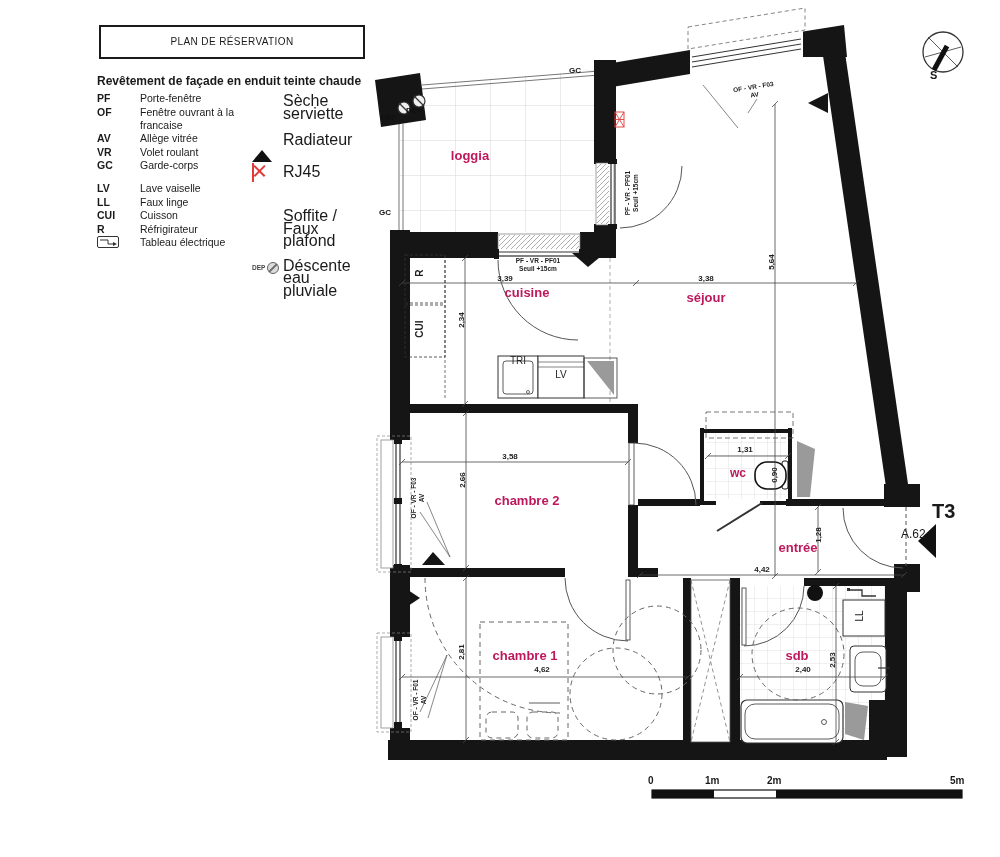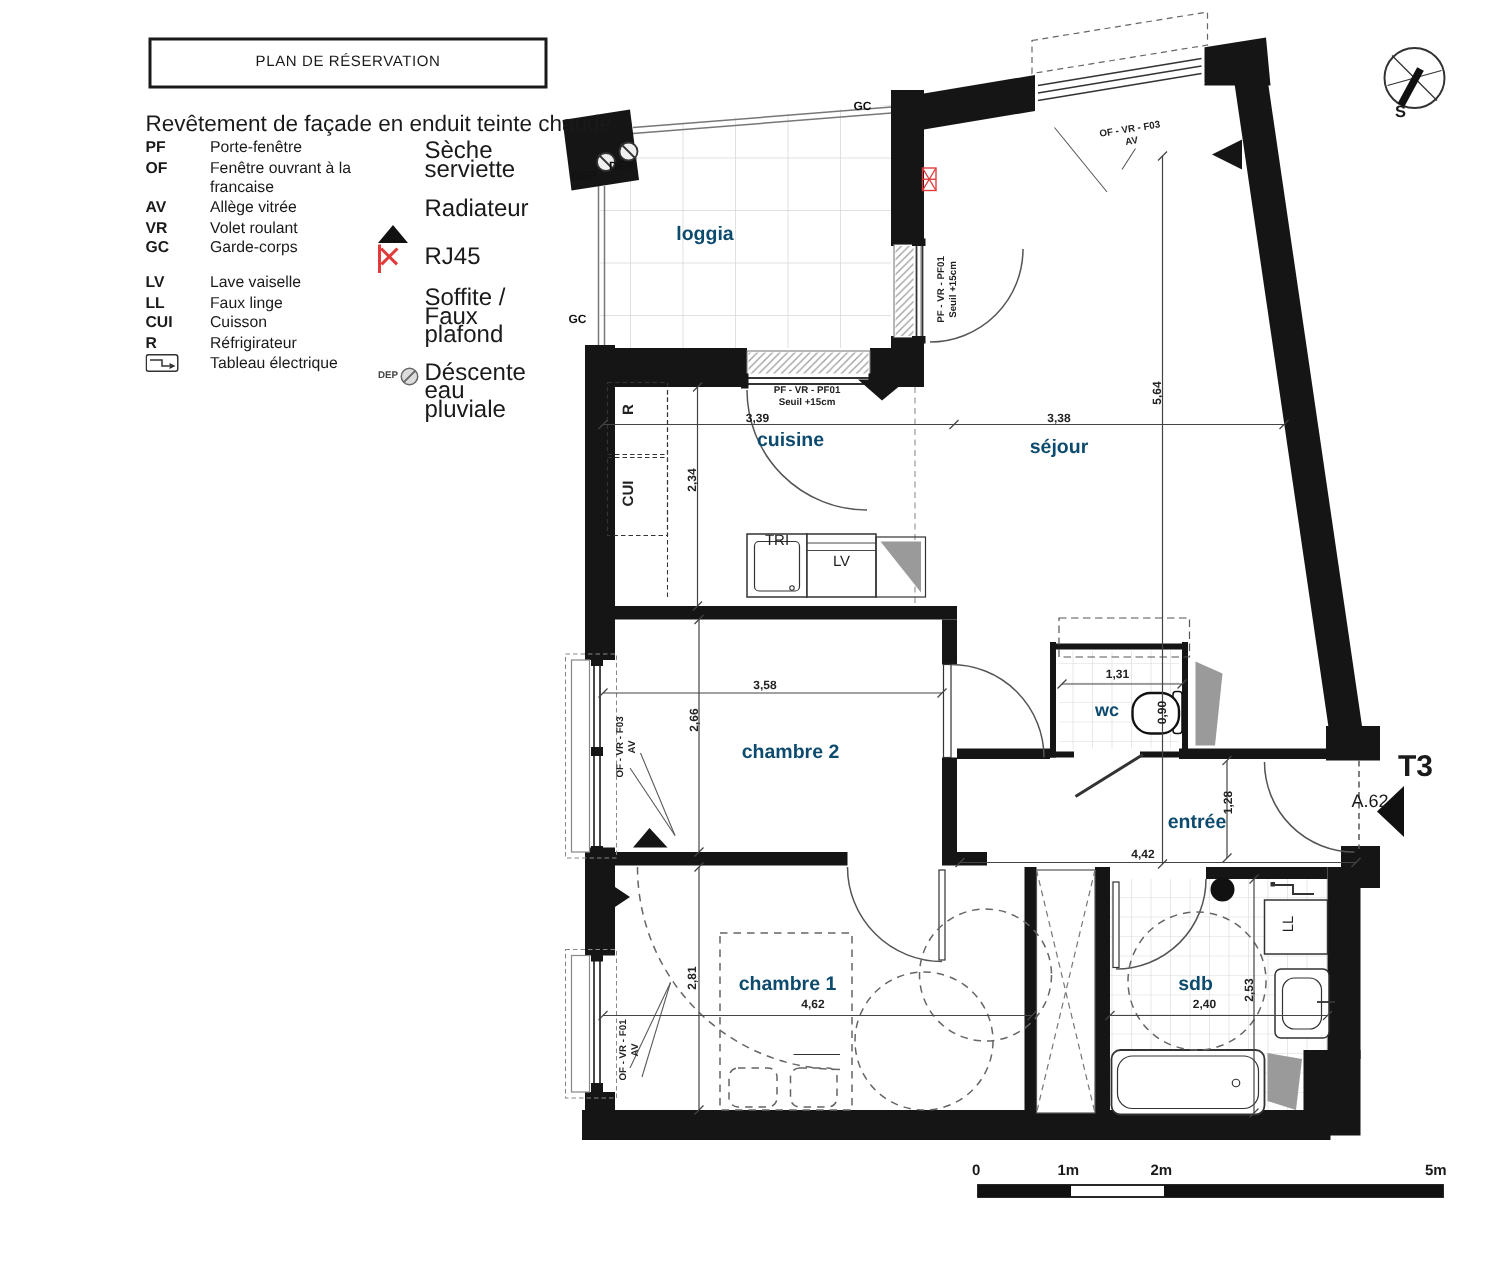--- a/index.html
+++ b/index.html
@@ -1,28 +1,28 @@
 <!DOCTYPE html>
 <html><head>
 <meta charset="utf-8">
 <style>
   html,body{margin:0;padding:0;background:#fff;}
   body{font-family:"Liberation Sans", sans-serif;color:#1a1a1a;}
   .canvas{position:relative;width:1000px;height:857px;background:#fff;overflow:hidden;}
   .abs{position:absolute;}
   .ctr{text-align:center;}
   .rot{transform-origin:0 0;transform:rotate(-90deg);}
-  .roomlbl{font-size:13px;font-weight:700;color:#0c4a6e;}
+  .roomlbl{font-size:13px;font-weight:700;color:#be185d;}
   .dim{font-size:8px;font-weight:700;color:#222;}
   .winlbl{font-size:6.5px;font-weight:600;color:#222;line-height:8px;}
   .tinylbl{font-size:8px;font-weight:700;color:#111;}
   .fixlbl{font-size:10px;font-weight:400;color:#222;}
   .title-box{left:99px;top:25px;width:262px;height:30px;border:2px solid #1a1a1a;
     line-height:30px;text-align:center;font-size:10px;font-weight:500;letter-spacing:.4px;}
-  .note{left:97px;top:74px;font-size:15px;font-weight:400;}
+  .note{left:97px;top:74px;font-size:12px;font-weight:700;}
   .leg{font-size:10.5px;line-height:13px;}
   .lrow{display:flex;margin-bottom:0.5px;}
   .lrow .abbr{width:43px;flex:0 0 43px;font-weight:700;}
   .lrow .albl{width:120px;}
   .mt{margin-top:10px;}
   .srow{display:flex;align-items:flex-start;}
   .sic{width:31px;flex:0 0 31px;}
   .slbl{width:100px;font-size:16px;line-height:12.5px;padding-top:1px;}
   .ic-circle{width:13px;height:13px;border-radius:50%;background:#111;margin-top:1px;}
   .ic-tri{width:0;height:0;border-left:10px solid transparent;border-right:10px solid transparent;border-bottom:12px solid #111;}
@@ -360,21 +360,21 @@
 
   <div class="abs" style="left:252px;top:94px;width:150px;">
     <div class="srow" style="margin-bottom:13px">
       <span class="sic"><span class="ic-circle"></span></span>
       <span class="slbl">Sèche serviette</span>
     </div>
     <div class="srow" style="margin-bottom:13px">
       <span class="sic"><span class="ic-tri"></span></span>
       <span class="slbl">Radiateur</span>
     </div>
-    <div class="srow" style="margin-bottom:10px">
+    <div class="srow" style="margin-bottom:27px">
       <span class="sic"><span class="ic-rj45"></span></span>
       <span class="slbl" style="padding-top:2px">RJ45</span>
     </div>
     <div class="srow" style="margin-bottom:11px">
       <span class="sic"><span class="ic-dots"></span></span>
       <span class="slbl" style="width:80px">Soffite / Faux plafond</span>
     </div>
     <div class="srow">
       <span class="sic ic-dep" style="padding-top:3px">
         <span class="deptxt">DEP</span>

